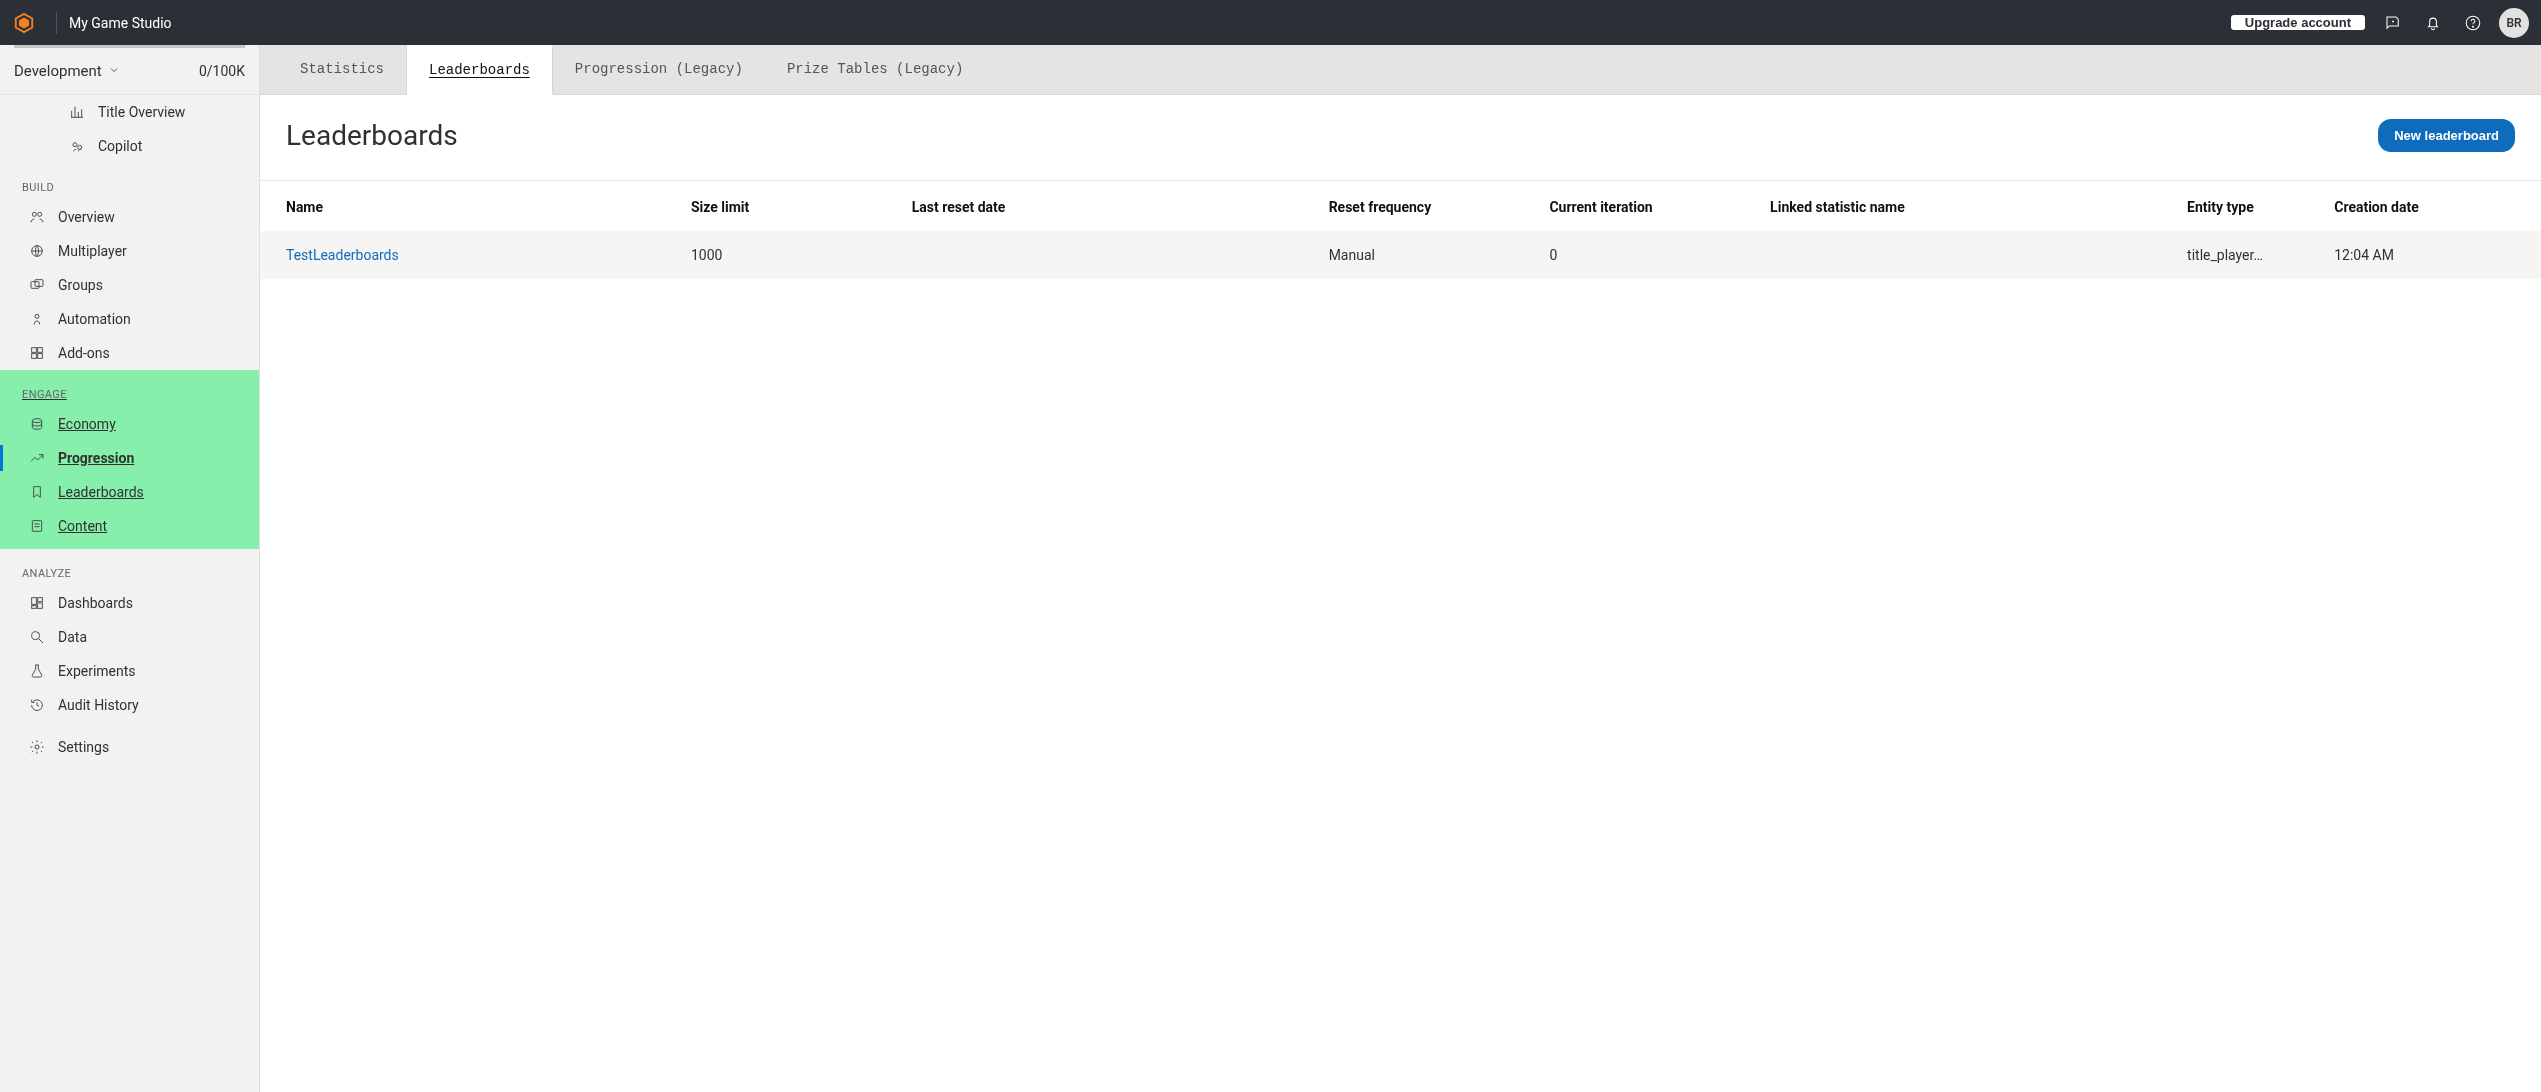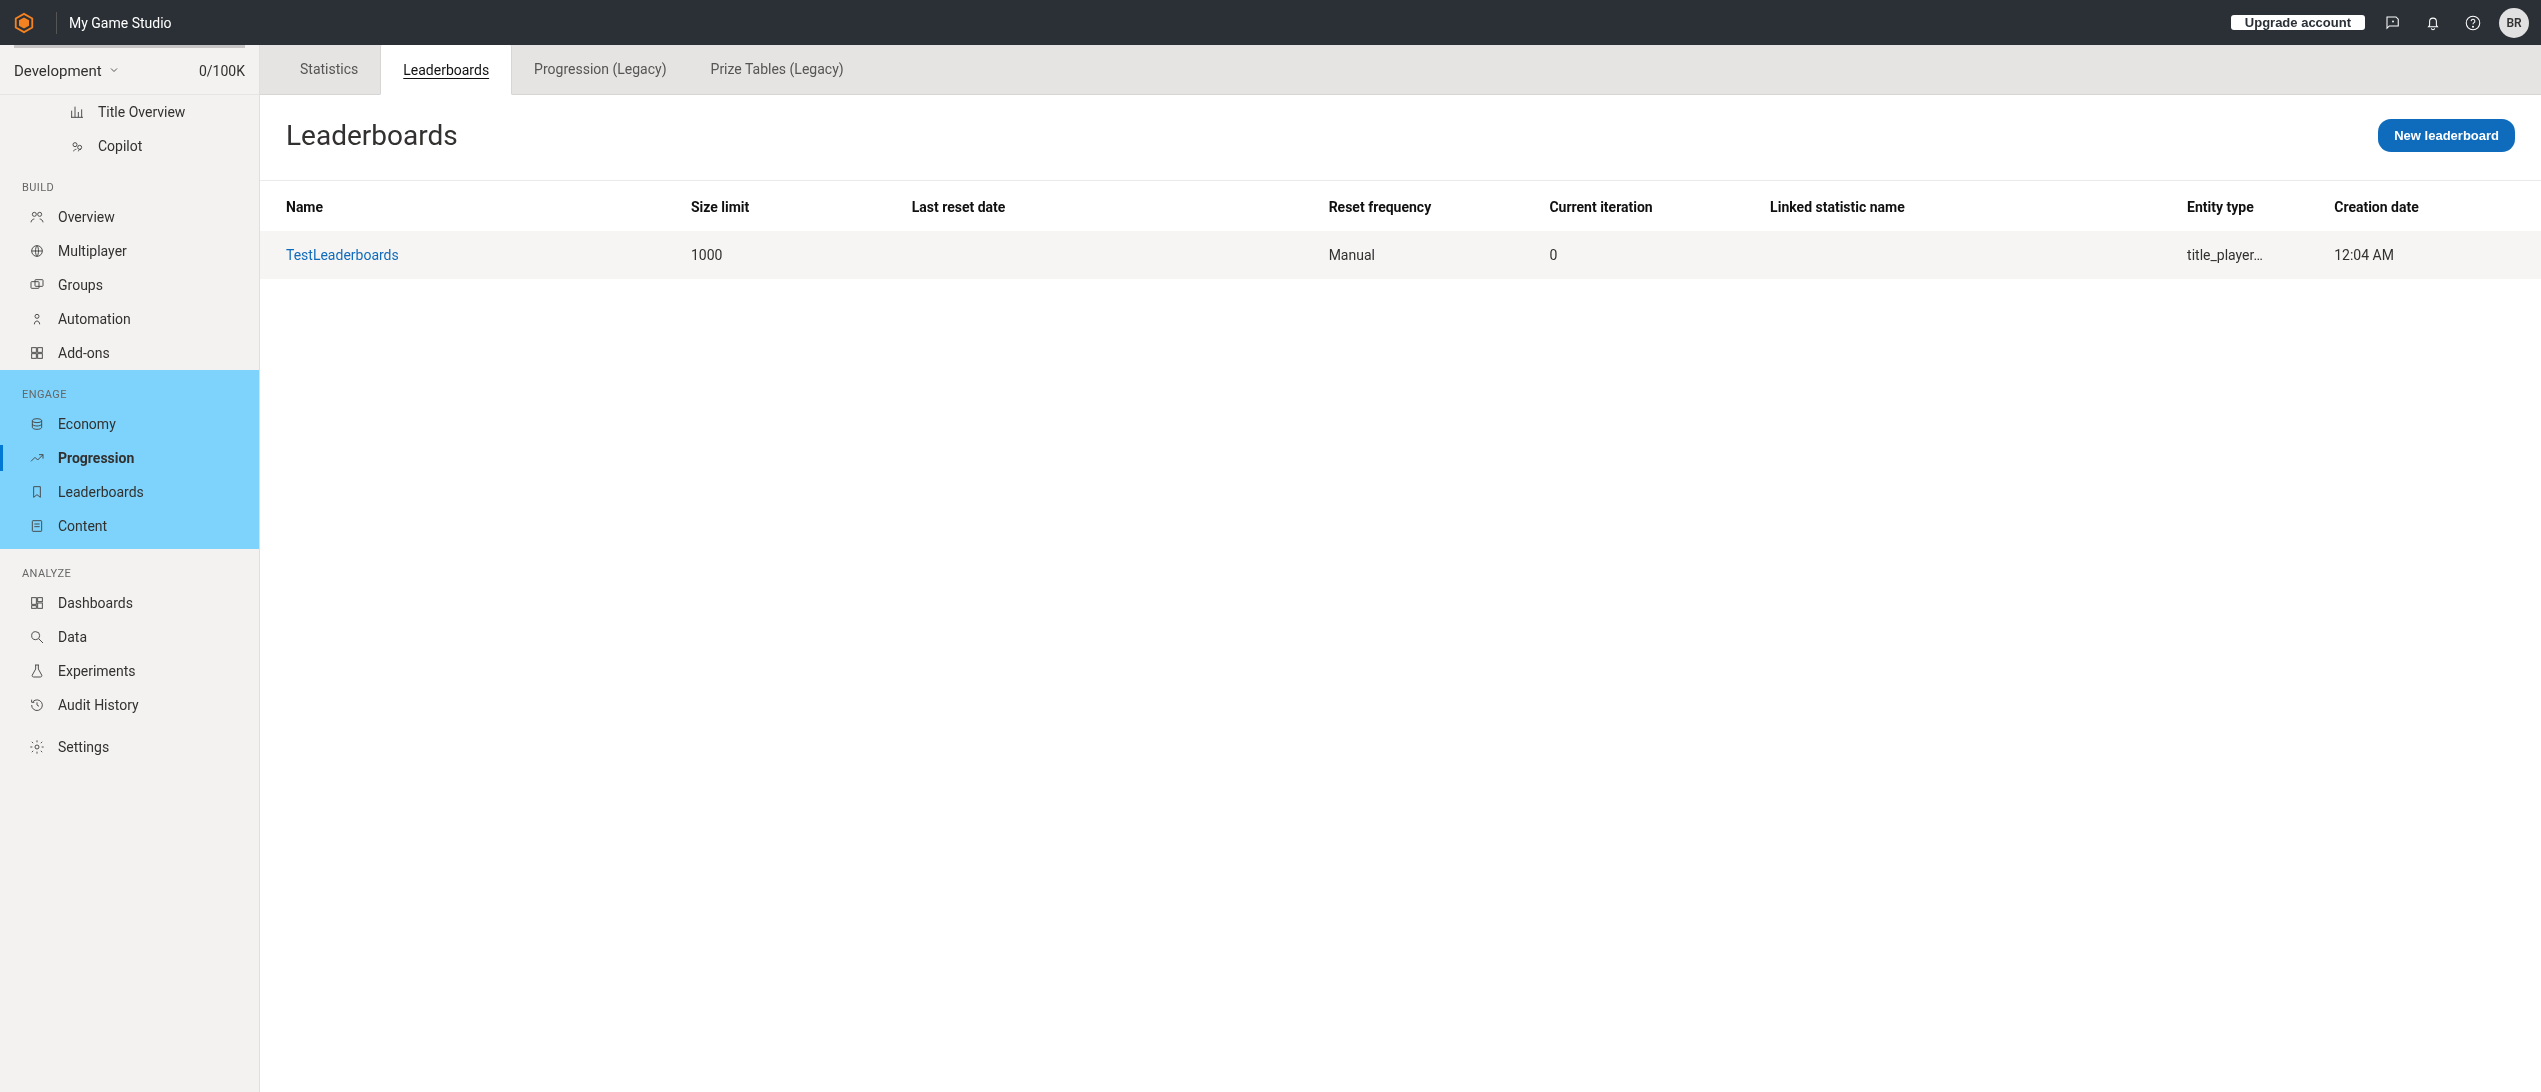--- a/index.html
+++ b/index.html
@@ -95,28 +95,29 @@
   .nav-item.active { font-weight:700; }
   .nav-item.active::before {
     content:""; position:absolute; left:0; top:4px; bottom:4px; width:3px; background:#0078d4;
   }
   .nav-item.top-level { padding-left:58px;margin-left:40px; }
 
   .section-label {
     font-size:11px; letter-spacing:0.4px; color:#666;
     padding:18px 14px 6px 22px; text-transform:uppercase; font-weight:400;
   }
-  .section-block { background:#7dd3fc; padding-bottom:6px; }
+  .section-block { background:#86efac; padding-bottom:6px;text-decoration:underline; }
   .section-gap { height:8px; }
 
   
   .tabs {
     display:flex; align-items:flex-end; background:#e6e4e2; height:50px;
     padding:0 18px;
     border-bottom:1px solid #d8d6d4;
+    font-family:Liberation Mono, monospace;
   }
   .tab {
     padding:0 22px; height:50px; display:flex; align-items:center;
     font-size:14px; color:#555; cursor:pointer;
   }
   .tab.active {
     background:#fff; color:#111; font-weight:400;
     border-top-left-radius:2px; border-top-right-radius:2px;
     position:relative; text-decoration:underline; text-underline-offset:3px;
     border-left:1px solid #d8d6d4; border-right:1px solid #d8d6d4;

